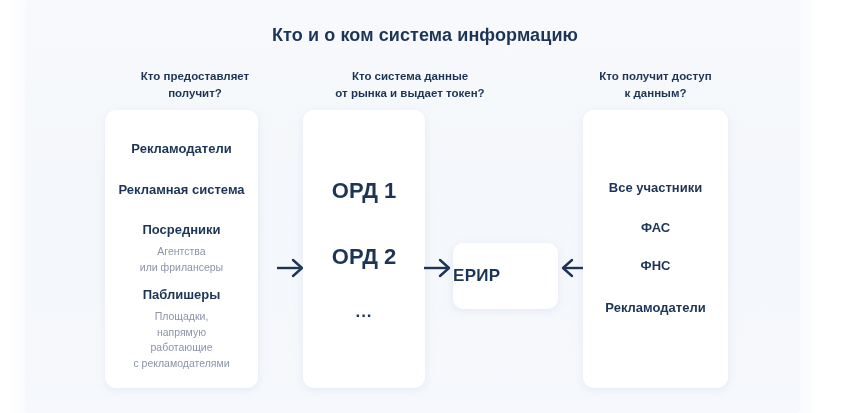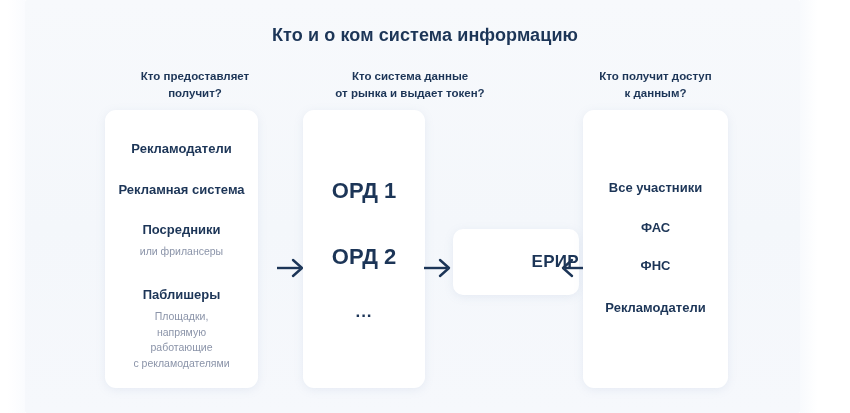--- a/index.html
+++ b/index.html
@@ -77,27 +77,27 @@
     background: #ffffff;
     border-radius: 11px;
     box-shadow: 0 2px 10px rgba(120,145,185,0.13);
   }
   .card.c1 { left: 105px; top: 110px; width: 153px; height: 278px; }
   .card.c2 { left: 303px; top: 110px; width: 122px; height: 278px; }
   .card.c4 { left: 583px; top: 110px; width: 145px; height: 278px; }
 
   .card.erir {
     left: 453px;
-    top: 229px;
-    width: 126px;
+    top: 243px;
+    width: 105px;
     height: 66px;
     border-radius: 10px;
     display: flex;
     align-items: center;
-    justify-content: flex-end;
+    justify-content: flex-start;
   }
   .erir-label {
     font-size: 17px;
     font-weight: bold;
     color: #1c3557;
     letter-spacing: 0.3px;
   }
 
   .entry { text-align: center; }
   .entry-title {
@@ -178,20 +178,21 @@
   <div class="card c1">
     <div class="entry e0">
       <div class="entry-title">Рекламодатели</div>
     </div>
     <div class="entry e1">
       <div class="entry-title">Рекламная система</div>
     </div>
     <div class="entry e2">
       <div class="entry-title">Посредники</div>
       <div class="entry-sub">
+        <div>Агентства</div>
         <div>или фрилансеры</div>
       </div>
     </div>
     <div class="entry e3">
       <div class="entry-title">Паблишеры</div>
       <div class="entry-sub">
         <div>Площадки,</div>
         <div>напрямую</div>
         <div>работающие</div>
         <div>с рекламодателями</div>

